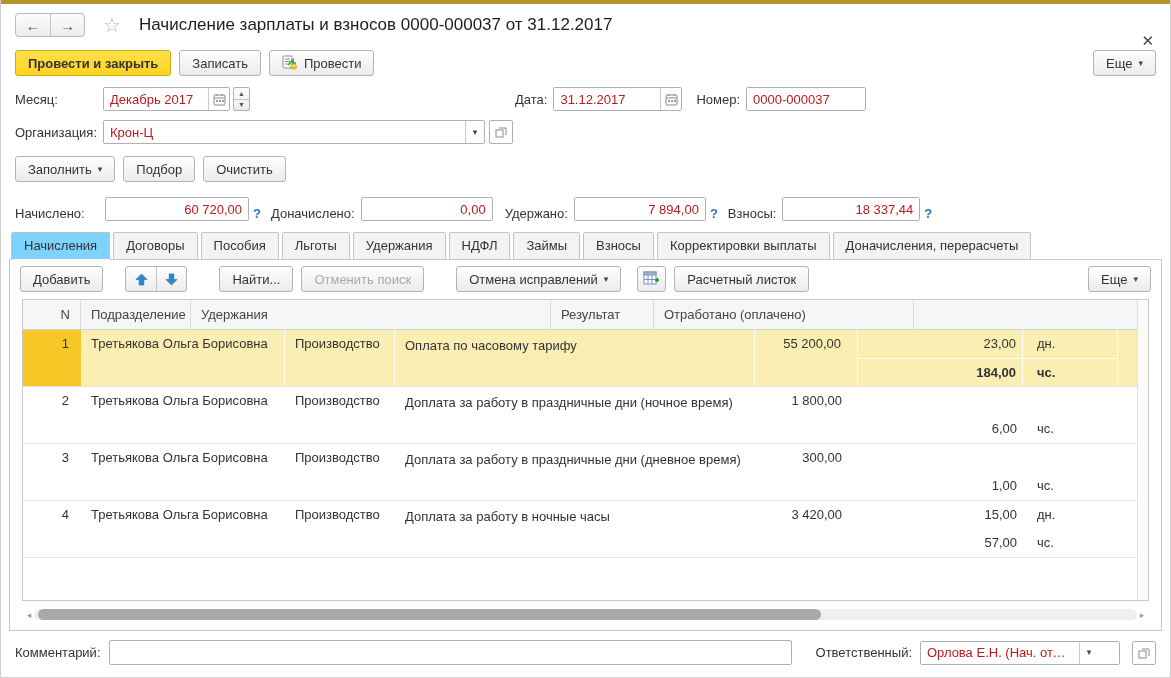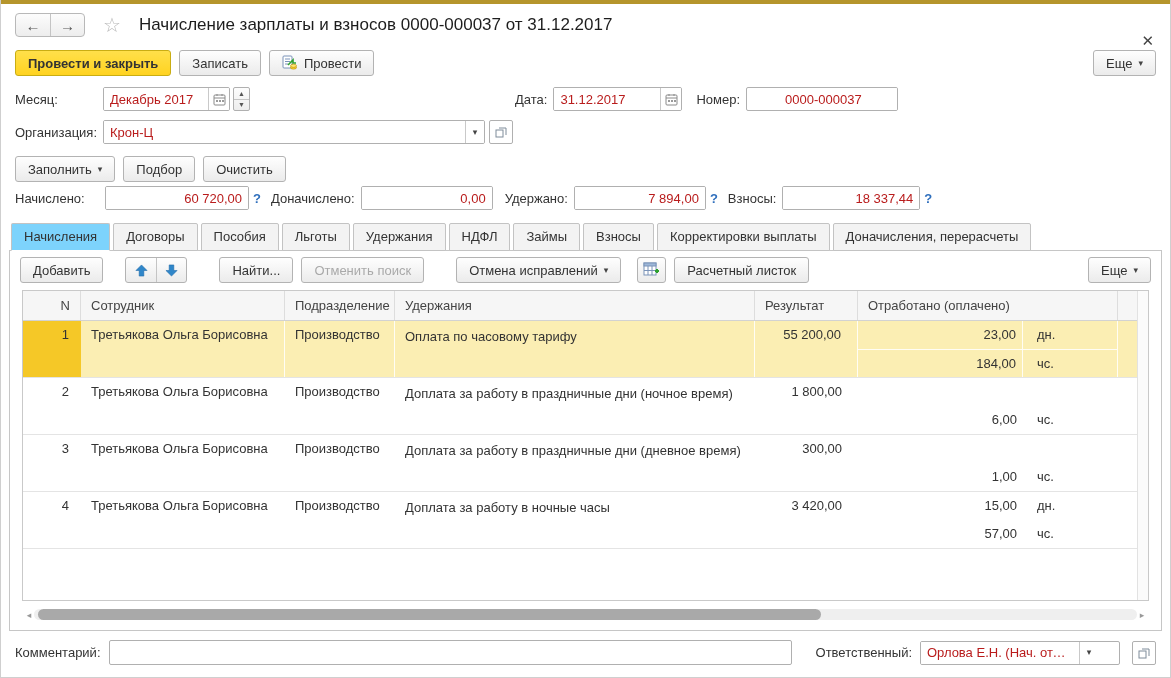--- a/index.html
+++ b/index.html
@@ -37,21 +37,21 @@
   .spinner { display: inline-flex; flex-direction: column; width: 17px; height: 24px; border: 1px solid #b0b0b0; border-radius: 2px; margin-left: 3px; overflow: hidden; background: linear-gradient(#fdfdfd,#ededed); }
   .spin { flex: 1; display: flex; align-items: center; justify-content: center; font-size: 7px; color: #555; cursor: pointer; }
   .spin + .spin { border-top: 1px solid #c4c4c4; }
   .sqbtn { width: 24px; height: 24px; display: inline-flex; align-items: center; justify-content: center; border: 1px solid #b0b0b0; border-radius: 2px; background: #fff; margin-left: 4px; cursor: pointer; }
   .num-inp { text-align: right; }
   .help { color: #2f6fbd; font-weight: bold; margin: 0 4px; cursor: pointer; }
 
   .month-row { margin-top: 7px; height: 28px; }
   .org-row { margin-top: 5px; height: 28px; }
   .fill-row { margin-top: 8px; height: 30px; gap: 8px; }
-  .totals-row { height: 28px; }
+  .totals-row { margin-top: 9px; height: 28px; align-items: flex-end; }
 
   
   .tabs { display: flex; align-items: flex-end; padding: 0 10px; margin-top: 11px; flex: none; position: relative; z-index: 2; }
   .tab { padding: 5px 12px 6px; border: 1px solid #c3c3c3; background: #f3f3f3; color: #333; margin-right: 3px; margin-bottom: -1px; cursor: pointer; white-space: nowrap; border-radius: 2px 2px 0 0; }
   .tab.active { background: #7dd3fc; border-bottom-color: #fff; }
 
   
   .panel { margin: 0 8px; border: 1px solid #c6c6c6; flex: 1; display: flex; flex-direction: column; min-height: 0; background: #fff; z-index: 1; }
   .ttoolbar { display: flex; align-items: center; gap: 8px; padding: 6px 10px 5px; flex: none; }
   .arrgroup { display: inline-flex; border: 1px solid #b3b3b3; border-radius: 3px; overflow: hidden; height: 26px; background: linear-gradient(#fefefe,#ebebeb); }
@@ -72,21 +72,21 @@
   .c-res { width: 103px; padding: 6px 16px 0 6px; text-align: right; }
   .thead .c-res { padding: 0 10px; text-align: left; }
   .c-work { width: 260px; display: flex; flex-direction: column; padding: 0; }
   .wline { display: flex; height: 28px; }
   .wval { width: 165px; text-align: right; padding: 6px 6px 0 6px; }
   .wunit { width: 95px; padding: 6px 0 0 14px; }
   .c-fill { flex: 1; }
   .trow.selected { background: #fbeeb3; }
   .trow.selected .c-n { background: #f5c827; }
   .trow.selected .c-emp, .trow.selected .c-dept, .trow.selected .c-accr, .trow.selected .c-res { border-right: 1px solid rgba(255,255,255,.85); }
-  .trow.selected .wline + .wline { border-top: 1px solid rgba(255,255,255,.85); }
+  .trow.selected .wline + .wline { border-top: 1px solid rgba(255,255,255,.85); font-weight: bold; }
   .trow.selected .wval { border-right: 1px solid rgba(255,255,255,.85); }
   .trow.selected .wunit { border-right: 1px solid rgba(255,255,255,.85); }
 
   
   .hscroll { height: 13px; margin: 7px 14px 9px; display: flex; align-items: center; flex: none; }
   .harrow { color: #999; font-size: 9px; width: 10px; text-align: center; cursor: pointer; }
   .htrack { flex: 1; height: 11px; background: #efefef; border-radius: 6px; position: relative; }
   .hthumb { position: absolute; left: 4px; top: 0; height: 11px; width: 71%; background: #a9a9a9; border-radius: 6px; cursor: pointer; }
 
   
@@ -175,21 +175,21 @@
             <line x1="4" y1="1" x2="4" y2="3" stroke="#8a8a8a"></line>
             <line x1="9" y1="1" x2="9" y2="3" stroke="#8a8a8a"></line>
             <rect x="3" y="7" width="2" height="2" fill="#9a9a9a"></rect>
             <rect x="6" y="7" width="2" height="2" fill="#9a9a9a"></rect>
             <rect x="9" y="7" width="2" height="2" fill="#9a9a9a"></rect>
           </svg>
       </span>
     </span>
     <span class="lbl" style="margin-left:14px">Номер:</span>
     <span class="group" style="margin-left:6px">
-      <input style="width: 118px; margin-left: 32px;" value="0000-000037">
+      <input style="width: 118px;" value="0000-000037">
     </span>
   </div>
 
   <div class="frow org-row">
     <span class="lbl lbl-fixed">Организация:</span>
     <span class="group" style="width:382px">
       <input style="flex: 1 1 0%;" value="Крон-Ц">
       <span class="seg" style="width:19px">
           <span class="caret">▾</span>
         </span>
@@ -295,21 +295,20 @@
       <div class="spacer"></div>
       <div class="btn">
           <span>Еще</span>
           <span class="caret">▾</span>
         </div>
     </div>
 
     <div class="table-wrap">
       <div class="thead">
         <div class="c c-n">N</div>
-        <div class="c c-emp">Сотрудник</div>
         <div class="c c-dept">Подразделение</div>
         <div class="c c-accr">Удержания</div>
         <div class="c c-res">Результат</div>
         <div class="c" style="width:260px;padding:0 10px;display:flex;align-items:center;border-right:1px solid #ddd">Отработано (оплачено)</div>
         <div class="c c-fill" style="border-right:none"></div>
       </div>
 
       <div class="trow selected">
         <div class="c c-n">1</div>
         <div class="c c-emp">Третьякова Ольга Борисовна</div>

